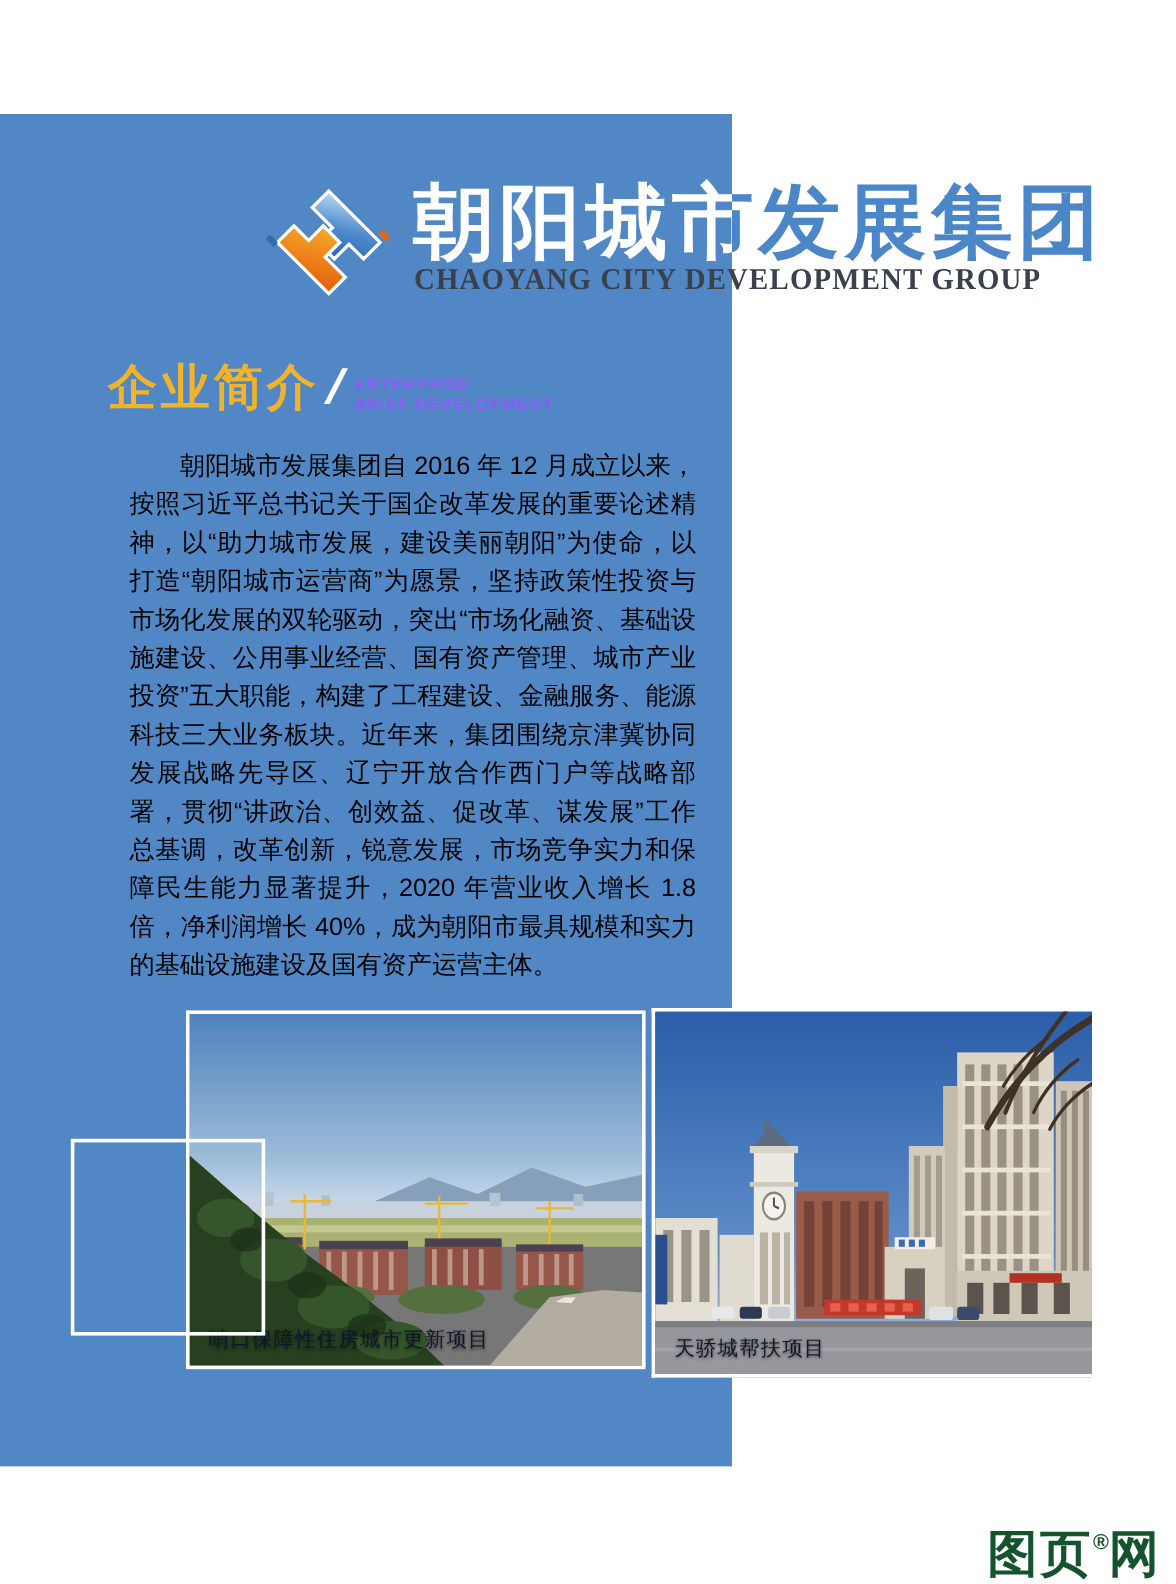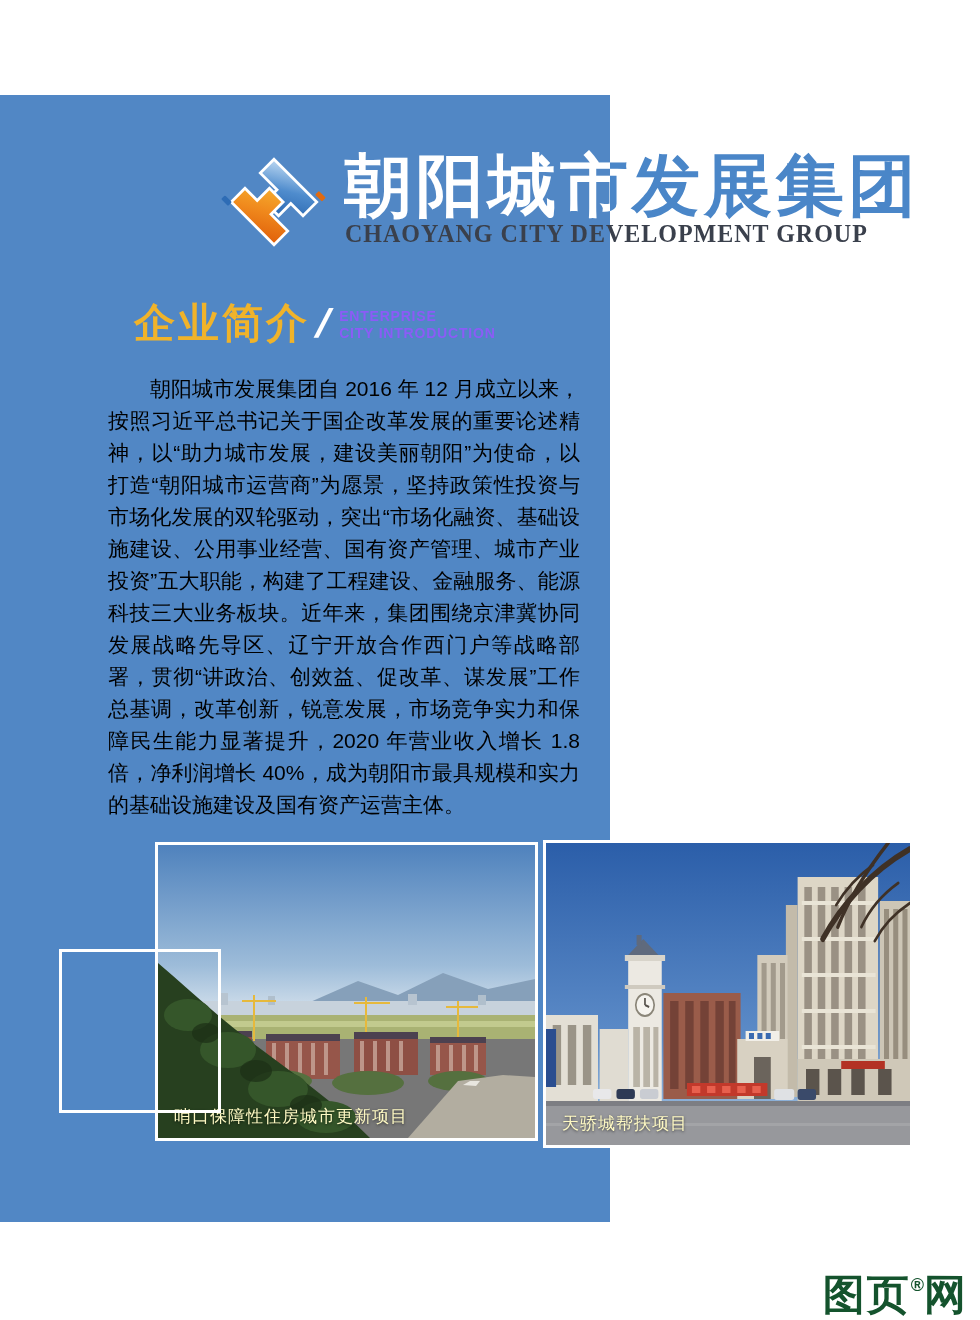--- a/index.html
+++ b/index.html
@@ -13,36 +13,36 @@
             font-size:68px;font-weight:900;letter-spacing:4px;white-space:nowrap;line-height:78px;}
   .title-cn .layer{position:absolute;left:0;top:0;white-space:nowrap;}
   .title-cn .blue{color:#4a86c8;}
   .title-cn .white{color:#ffffff;width:266px;overflow:hidden;}
   .title-en{position:absolute;left:345px;top:220px;width:560px;color:#3a404c;
             font-family:"Liberation Serif","DejaVu Serif",serif;
             font-size:24px;font-weight:bold;letter-spacing:1px;white-space:nowrap;
             transform:scaleY(1.05);transform-origin:top left;}
 
   
-  .sec-head{position:absolute;left:90px;top:300px;display:flex;align-items:center;margin-left:44px;}
+  .sec-head{position:absolute;left:90px;top:300px;display:flex;align-items:flex-end;}
   .sec-title{font-size:41px;font-weight:900;color:#f0b32a;letter-spacing:3px;line-height:46px;}
   .sec-slash{font-size:40px;color:#ffffff;font-weight:bold;margin:0 10px 0 8px;
              transform:skewX(-18deg);line-height:46px;}
   .sec-sub{padding-top:4px;color:#8b5cf6;font-weight:bold;font-size:14px;letter-spacing:0.8px;line-height:17px;}
 
   
   .intro-text{position:absolute;left:88px;top:373px;width:472px;color:#000000;
               font-size:21px;line-height:32px;text-align:justify;text-indent:2em;margin-left:20px;}
 
   
   .photo{position:absolute;background:#777;box-sizing:border-box;}
   .photo svg{display:block;width:100%;height:100%;}
   .photo1{left:155px;top:842px;width:383px;height:299px;border:3px solid #ffffff;}
   .photo2{left:543px;top:840px;width:367px;height:308px;border:3px solid #ffffff;border-right:none;}
-  .caption{position:absolute;left:16px;bottom:10px;color:#fef9c3;font-size:17px;
+  .caption{position:absolute;left:16px;bottom:10px;color:#0f172a;font-size:17px;
            letter-spacing:1px;text-shadow:0 1px 3px rgba(0,0,0,.6);white-space:nowrap;}
   .deco-square{position:absolute;left:59px;top:949px;width:156px;height:158px;
                border:3px solid #ffffff;background:transparent;}
 
   
   .watermark{position:absolute;right:12px;bottom:2px;color:#14532d;font-weight:700;
              font-size:42px;letter-spacing:2px;line-height:46px;white-space:nowrap;}
   .watermark .reg{font-size:18px;vertical-align:18px;letter-spacing:0;}
 </style>
 </head>
@@ -79,21 +79,21 @@
     <div class="layer blue">朝阳城市发展集团</div>
     <div class="layer white">朝阳城市发展集团</div>
   </div>
   <div class="title-en">CHAOYANG CITY DEVELOPMENT GROUP</div>
 
   <div class="sec-head">
     <div class="sec-title">企业简介</div>
     <div class="sec-slash">/</div>
     <div class="sec-sub">
       <div>ENTERPRISE</div>
-      <div>CITY INTRODUCTION</div>
+      <div>BRIEF DEVELOPMENT</div>
     </div>
   </div>
 
   <div class="intro-text">朝阳城市发展集团自 2016 年 12 月成立以来，按照习近平总书记关于国企改革发展的重要论述精神，以“助力城市发展，建设美丽朝阳”为使命，以打造“朝阳城市运营商”为愿景，坚持政策性投资与市场化发展的双轮驱动，突出“市场化融资、基础设施建设、公用事业经营、国有资产管理、城市产业投资”五大职能，构建了工程建设、金融服务、能源科技三大业务板块。近年来，集团围绕京津冀协同发展战略先导区、辽宁开放合作西门户等战略部署，贯彻“讲政治、创效益、促改革、谋发展”工作总基调，改革创新，锐意发展，市场竞争实力和保障民生能力显著提升，2020 年营业收入增长 1.8 倍，净利润增长 40%，成为朝阳市最具规模和实力的基础设施建设及国有资产运营主体。</div>
 
   <figure class="photo photo1" style="margin:0">
     <svg viewBox="0 0 377 293" preserveAspectRatio="none" xmlns="http://www.w3.org/2000/svg">
       <defs>
         <linearGradient id="sky1" x1="0" y1="0" x2="0" y2="1">
           <stop offset="0" stop-color="#4f82bd"></stop>

